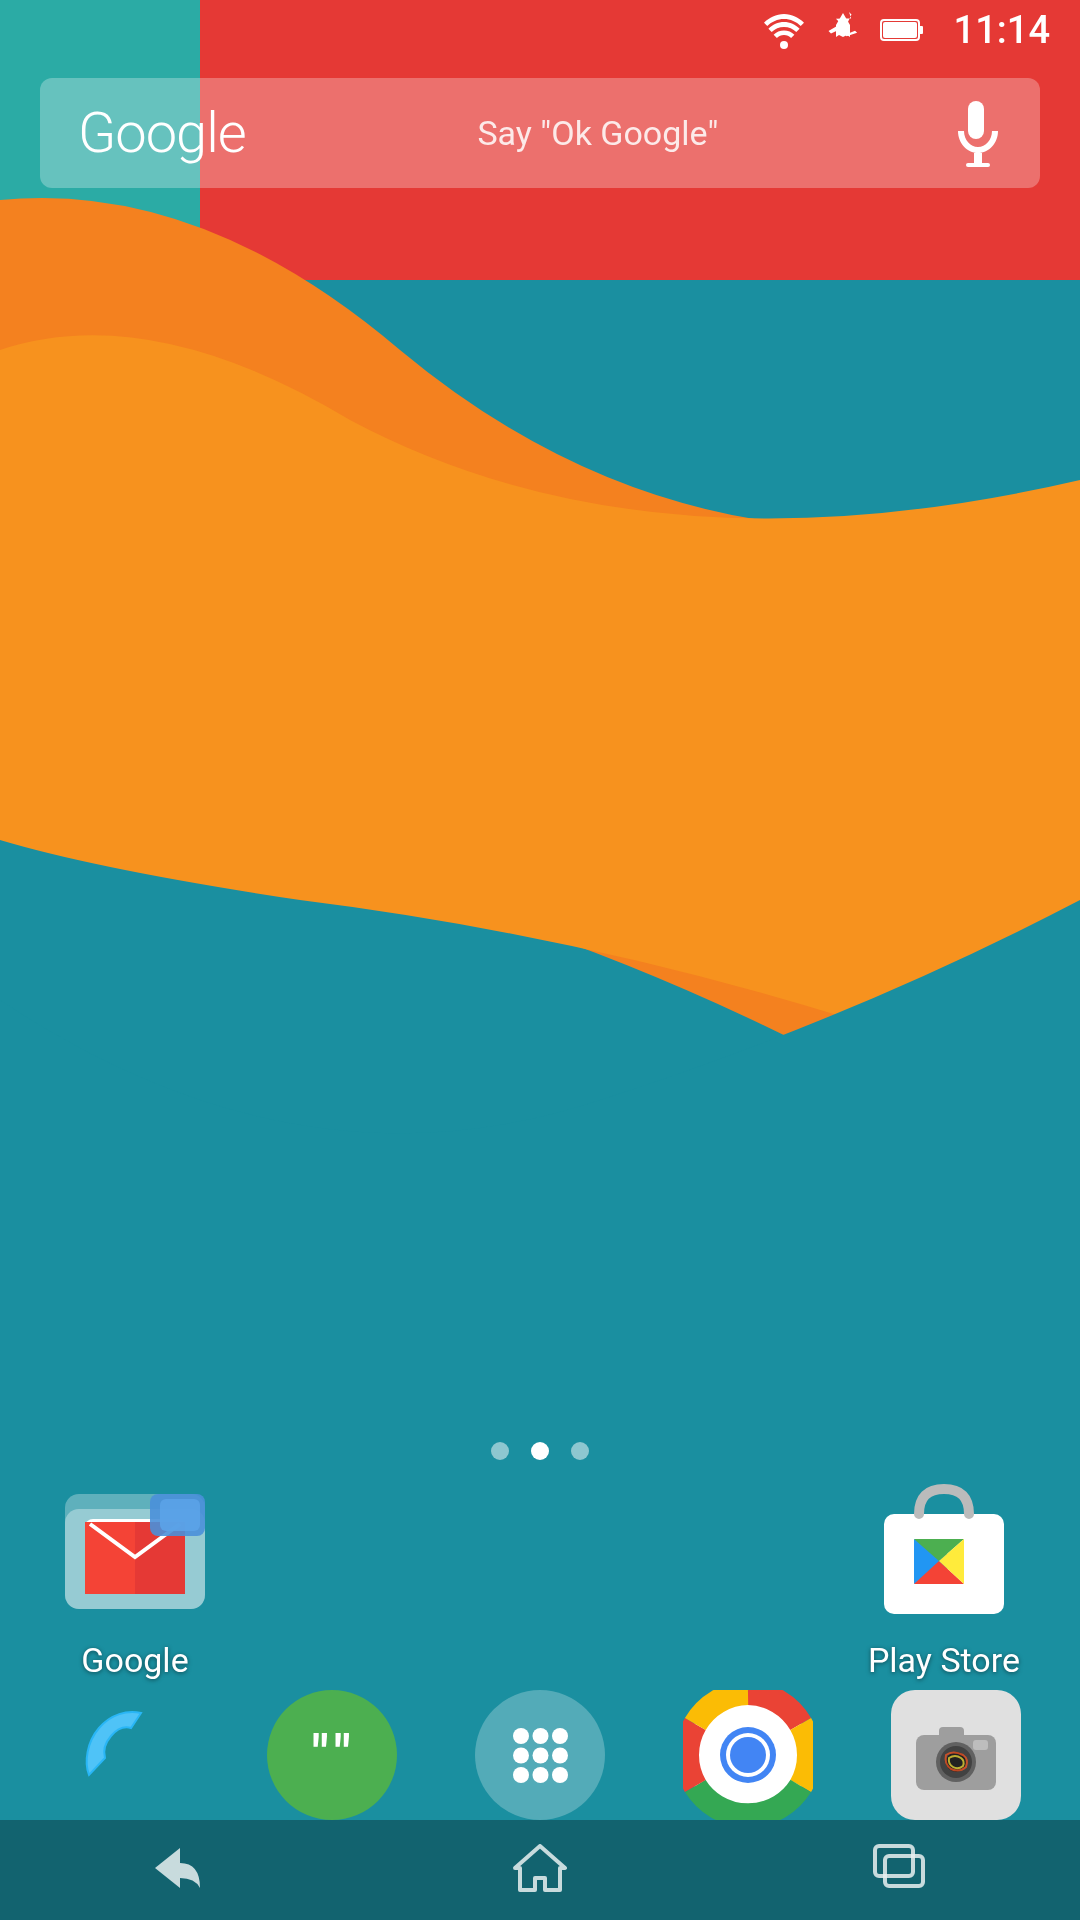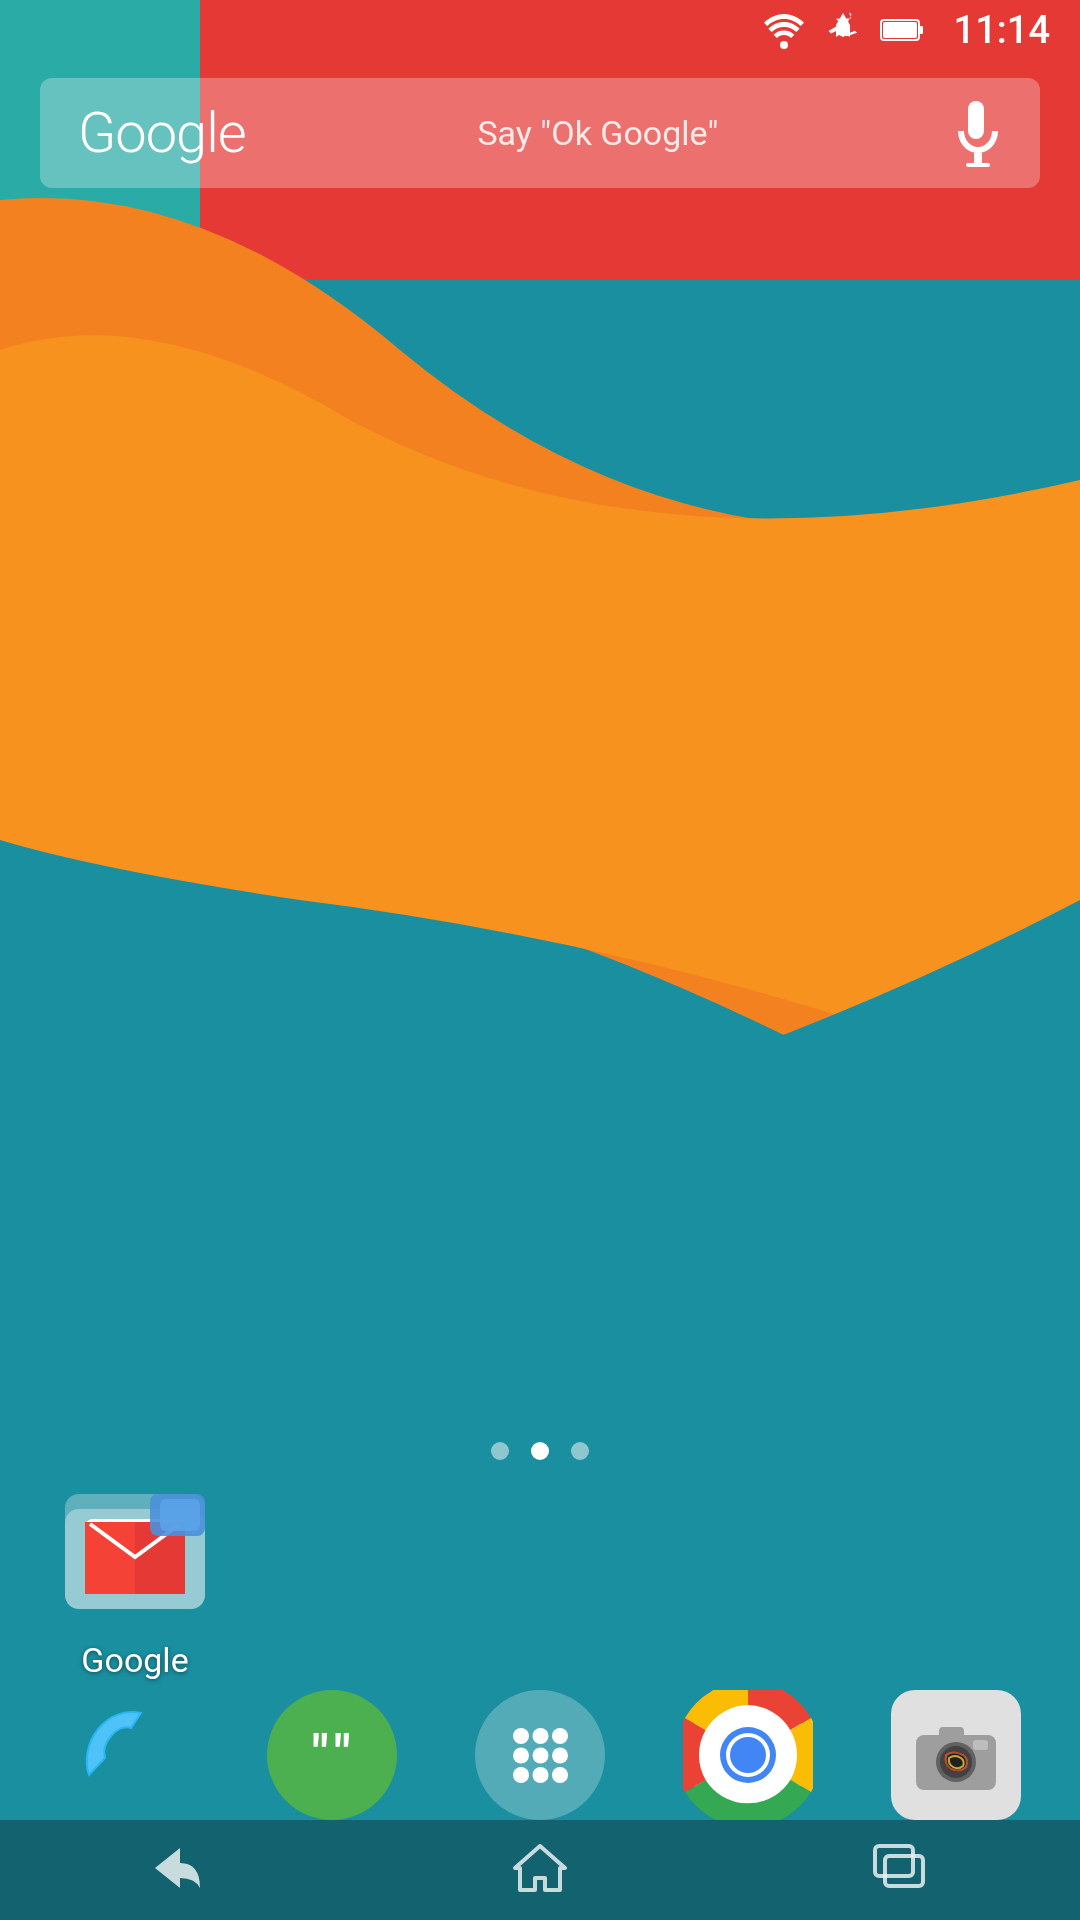--- a/index.html
+++ b/index.html
@@ -292,20 +292,36 @@
         <path d="M30 50 L75 83 L120 50" stroke="white" stroke-width="4" fill="none"></path>
 
         <rect x="90" y="20" width="55" height="42" rx="8" fill="#4A90D9" opacity="0.9"></rect>
 
         <rect x="100" y="25" width="40" height="32" rx="6" fill="#5BA3E8" opacity="0.9"></rect>
       </svg>
     </div>
     <span class="app-icon-label">Google</span>
   </div>
 
+  <div class="app-icon">
+    <div class="app-icon-img">
+      <svg width="150" height="150" viewBox="0 0 150 150">
+
+        <rect x="15" y="40" width="120" height="100" rx="10" fill="white"></rect>
+
+        <path d="M50 40 Q50 15 75 15 Q100 15 100 40" stroke="#BBBBBB" stroke-width="10" fill="none" stroke-linecap="round"></path>
+
+        <polygon points="45,65 45,110 95,87" fill="#2196F3"></polygon>
+        <polygon points="45,65 70,87 95,65" fill="#4CAF50"></polygon>
+        <polygon points="45,110 70,87 95,110" fill="#F44336"></polygon>
+        <polygon points="70,87 95,65 95,110" fill="#FFEB3B"></polygon>
+      </svg>
+    </div>
+    <span class="app-icon-label">Play Store</span>
+  </div>
 </div>
 
 <div id="page-dots">
   <div class="dot"></div>
   <div class="dot active"></div>
   <div class="dot"></div>
 </div>
 
 <div id="dock">
 

